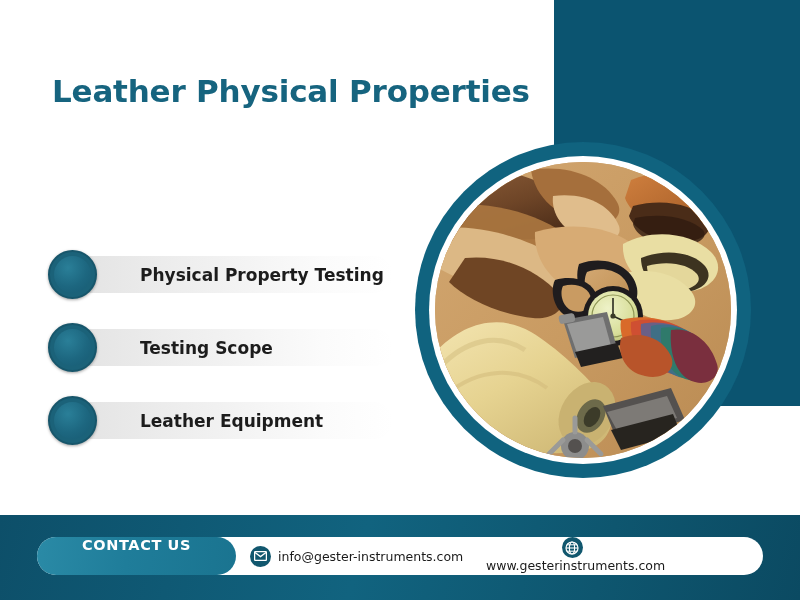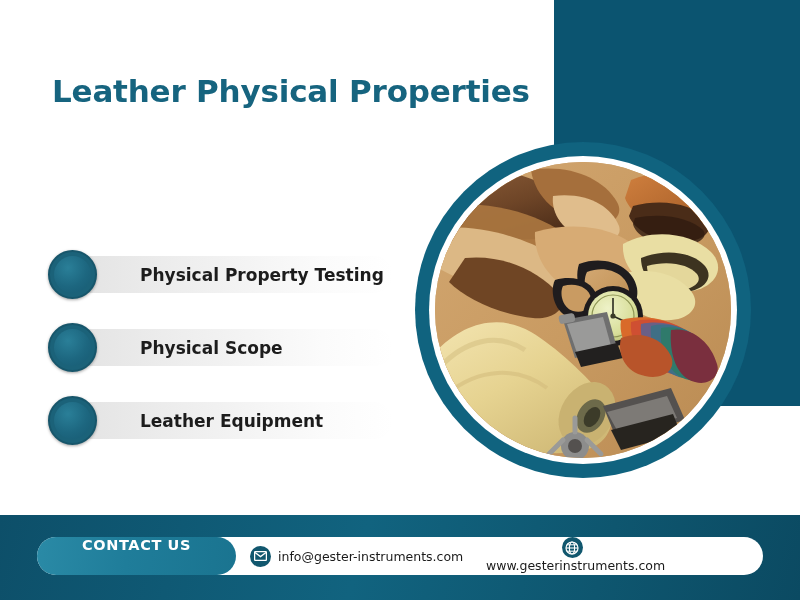--- a/index.html
+++ b/index.html
@@ -144,21 +144,21 @@
 
     <div class="bullet-row">
       <div class="bullet-pill"></div>
       <div class="bullet-dot"></div>
       <div class="bullet-label">Physical Property Testing</div>
     </div>
 
     <div class="bullet-row">
       <div class="bullet-pill"></div>
       <div class="bullet-dot"></div>
-      <div class="bullet-label">Physical Scope</div>
+      <div class="bullet-label">Testing Scope</div>
     </div>
 
     <div class="bullet-row">
       <div class="bullet-pill"></div>
       <div class="bullet-dot"></div>
       <div class="bullet-label">Leather Equipment</div>
     </div>
 
   </div>
 

